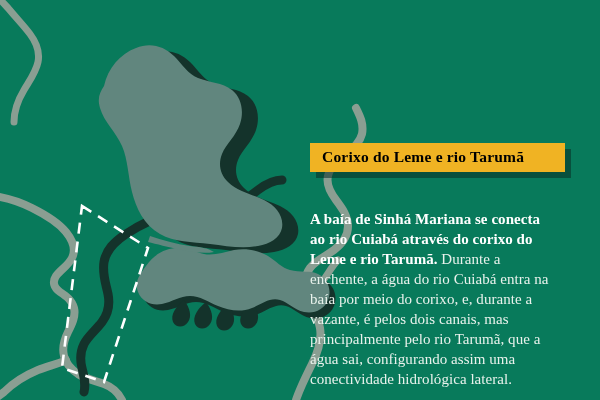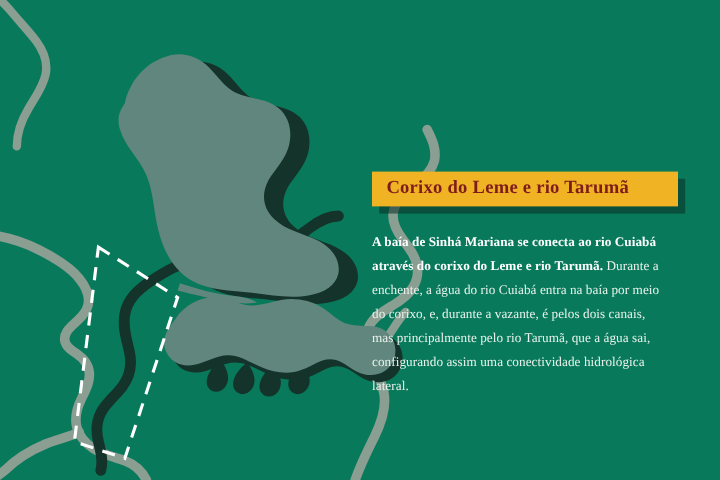--- a/index.html
+++ b/index.html
@@ -29,32 +29,32 @@
   #title-banner {
     position: relative;
     background: #f0b323;
     box-shadow: 6px 6px 0 rgba(10,46,36,0.55);
     padding: 5px 10px 6px 12px;
     box-sizing: border-box;
     width: 255px;
   }
   #title-banner .title-text {
     display: block;
-    color: #7f1d1d;
+    color: #000000;
     font-size: 15.5px;
     font-weight: bold;
     letter-spacing: 0.2px;
     line-height: 1.15;
     white-space: nowrap;
   }
   #body-text {
-    margin-top: 20px;
+    margin-top: 37px;
     width: 244px;
     color: #e9f2ec;
-    font-size: 11px;
+    font-size: 15px;
     line-height: 20px;
     letter-spacing: 0.05px;
   }
   #body-text .lead {
     font-weight: bold;
     color: #ffffff;
   }
   #body-text .rest {
     font-weight: normal;
   }

